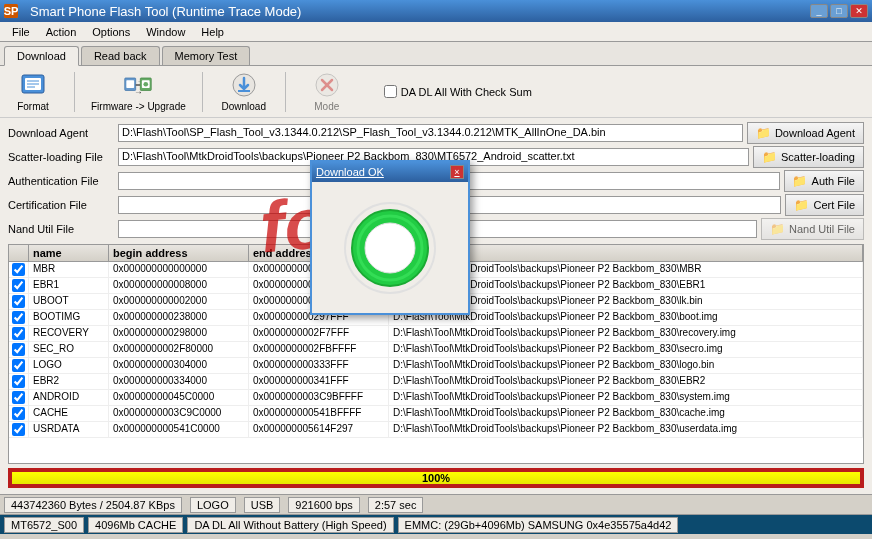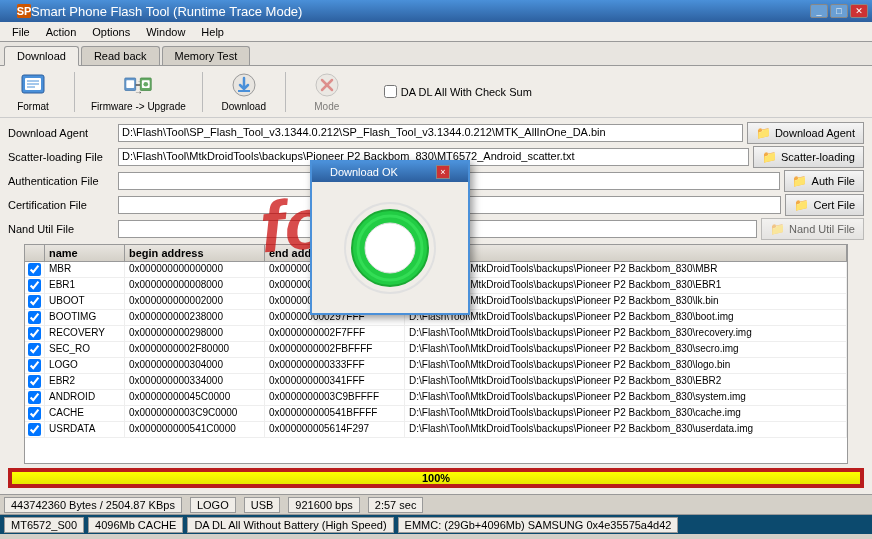--- a/index.html
+++ b/index.html
@@ -8,21 +8,21 @@
     
     .title-bar {
       background: linear-gradient(to bottom, #4a90d9, #2c5f9e);
       height: 22px;
       display: flex;
       align-items: center;
       justify-content: space-between;
       padding: 0 4px;
       color: white;
     }
-    .title-bar-left { display: flex; align-items: center; gap: 0; margin-left: 13px; }
+    .title-bar-left { display: flex; align-items: center; gap: 12px; }
     .title-bar-icon { width: 14px; height: 14px; background: #ff6600; border-radius: 2px; display: flex; align-items: center; justify-content: center; font-size: 8px; color: white; font-weight: bold; }
     .title-bar-title { font-size: 13px; font-weight: normal; }
     .title-bar-buttons { display: flex; gap: 2px; }
     .title-btn { width: 18px; height: 14px; border: 1px solid #888; border-radius: 2px; display: flex; align-items: center; justify-content: center; font-size: 9px; cursor: pointer; color: white; }
     .title-btn.minimize { background: #6a9fd4; }
     .title-btn.maximize { background: #6a9fd4; }
     .title-btn.close { background: #cc3333; }
 
     
     .menu-bar {
@@ -130,21 +130,21 @@
       display: flex;
       align-items: center;
       gap: 4px;
       white-space: nowrap;
       flex-shrink: 0;
     }
     .folder-icon { color: #f0b000; font-size: 12px; }
 
     
     .table-container {
-      margin: 4px 16px;
+      margin: 4px 0;
       border: 1px solid #999;
       background: white;
       height: 220px;
       overflow-y: auto;
       overflow-x: hidden;
       position: relative;
     }
     .table-header {
       display: grid;
       grid-template-columns: 20px 80px 140px 140px 1fr;
@@ -233,22 +233,23 @@
       background: #f0ede8;
       border: 2px solid #4a90d9;
       box-shadow: 3px 3px 8px rgba(0,0,0,0.4);
     }
     .modal-title-bar {
       background: linear-gradient(to bottom, #4a90d9, #2c5f9e);
       height: 20px;
       display: flex;
       align-items: center;
       justify-content: space-between;
-      padding: 0 18px;
+      padding: 0 4px;
       color: white;
+      text-decoration: underline;
     }
     .modal-close-btn {
       width: 14px;
       height: 14px;
       background: #cc3333;
       border: 1px solid #888;
       display: flex;
       align-items: center;
       justify-content: center;
       font-size: 9px;

